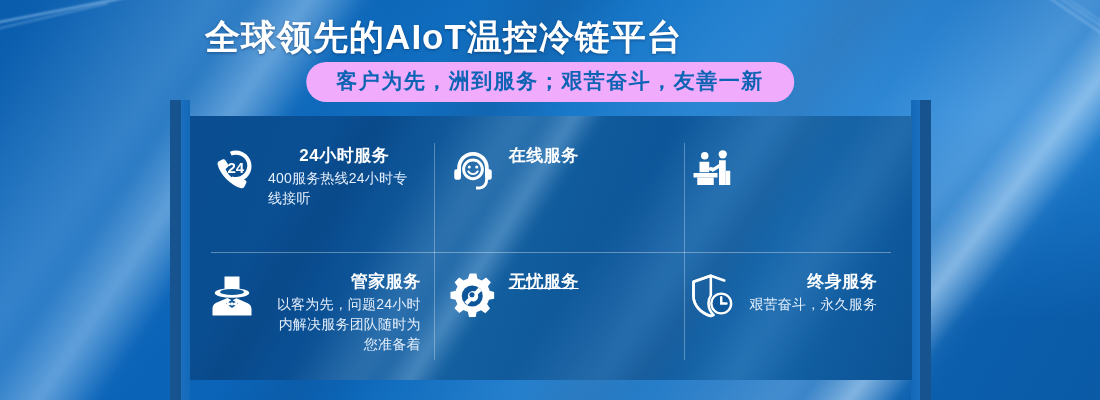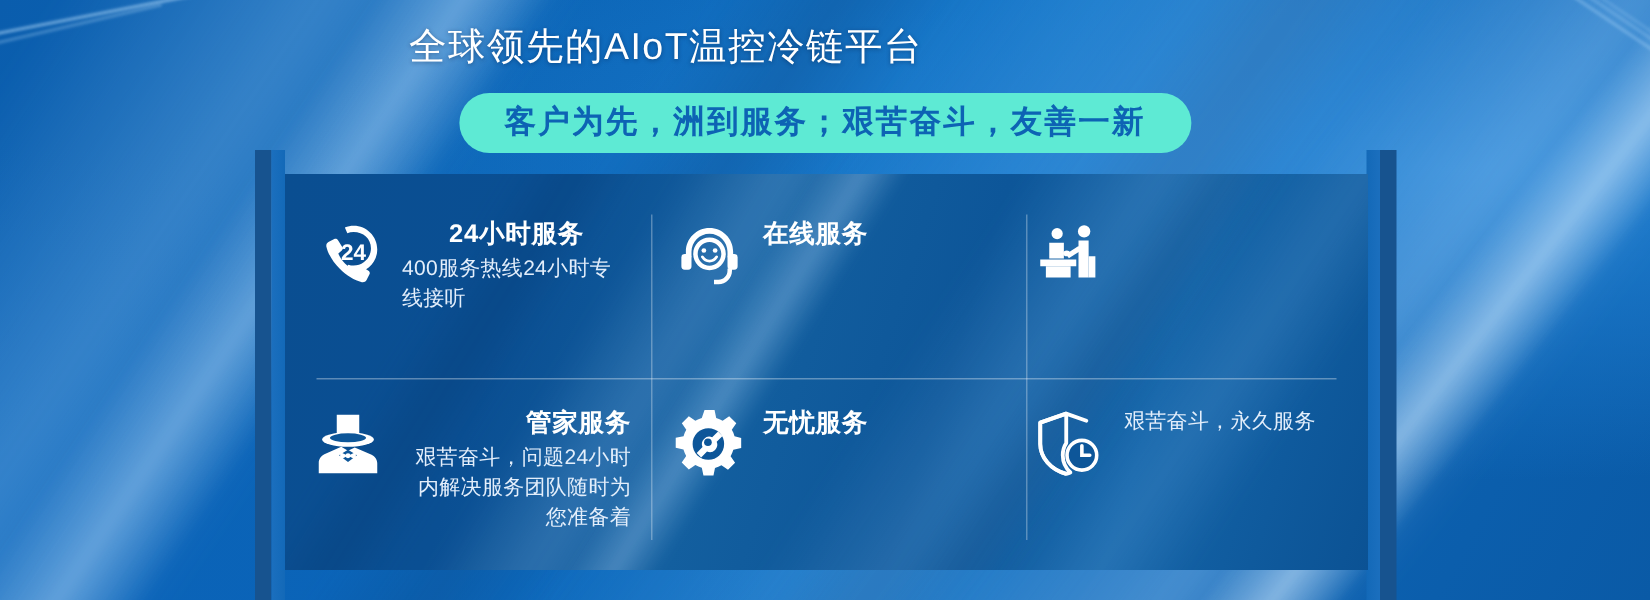--- a/index.html
+++ b/index.html
@@ -47,27 +47,27 @@
   .s1{ left:-4%;  top:6px;  width:22%; transform:rotate(-11deg); }
   .s2{ left:-6%;  top:22px; width:16%; transform:rotate(-13deg); opacity:.55; }
   .s3{ left:84%;  top:-6px; width:22%; transform:rotate(34deg);  opacity:.6; }
   .s4{ left:88%;  top:2px;  width:18%; transform:rotate(34deg);  opacity:.45; }
   .s5{ left:92%;  top:12px; width:14%; transform:rotate(34deg);  opacity:.35; }
 
   
   #header{ position:absolute; left:0; top:0; width:1100px; height:104px; text-align:center; }
   #title{
     position:absolute; left:0; top:14px; width:888px;
-    font-size:25px; font-weight:normal; color:#ffffff; letter-spacing:1px;
+    font-size:35px; font-weight:bold; color:#ffffff; letter-spacing:1px;
     text-shadow:0 1px 3px rgba(0,30,70,.45);
     white-space:nowrap;
   }
   #pill{
     position:absolute; left:50%; top:62px; transform:translateX(-50%);
-    background:#5eead4; border-radius:999px;
+    background:#f0abfc; border-radius:999px;
     padding:5px 30px 7px;
     font-size:21px; font-weight:bold; color:#0d63b4; letter-spacing:1.5px;
     white-space:nowrap;
   }
 
   
   #frameV{   position:absolute; left:170px; top:100px; width:11px; height:300px; background:#17538f; }
   #frameVR{  position:absolute; left:920px; top:100px; width:11px; height:300px; background:#17538f; }
   #frameEdgeL{position:absolute; left:181px; top:100px; width:9px;  height:300px;
                background:linear-gradient(90deg,#1b6fbe,#1369b8); }
@@ -218,48 +218,49 @@
           <ellipse cx="32" cy="28" rx="23" ry="6.4"></ellipse>
           <ellipse cx="32" cy="26.5" rx="16" ry="4" fill="#0d5699"></ellipse>
           <path d="M32 38l-6-3.5-15 6.5c-3 1.4-5 4.4-5 7.8V58h52v-8.7c0-3.4-2-6.4-5-7.8l-15-6.5z"></path>
           <path d="M24 42l8-5 8 5-8 6z" fill="#0d5699"></path>
           <path d="M32 42.5l-7-3.4v6.8zM32 42.5l7-3.4v6.8z" fill="#ffffff"></path>
           <circle cx="32" cy="42.5" r="2.2" fill="#ffffff"></circle>
         </svg>
       </span>
       <span class="txt">
         <span class="ttl" style="display: block;">管家服务</span>
-        <span class="desc" style="display: block;">艰苦奋斗，问题24小时内解决服务团队随时为您准备着</span>
+        <span class="desc" style="display: block;">以客为先，问题24小时内解决服务团队随时为您准备着</span>
       </span>
     </div>
 
     <div class="cell r2">
       <span class="icon">
         <svg viewBox="0 0 64 64" aria-hidden="true">
           <path d="M27.4 4h9.2l1.5 7.2c2.1.6 4.1 1.4 5.9 2.5l6-4.1 6.5 6.5-4.1 6c1.1 1.8 1.9 3.8 2.5 5.9L61 29.6v9.2l-7.2 1.5c-.6 2.1-1.4 4.1-2.5 5.9l4.1 6-6.5 6.5-6-4.1c-1.8 1.1-3.8 1.9-5.9 2.5L35.6 64h-9.2l-1.5-7.2c-2.1-.6-4.1-1.4-5.9-2.5l-6 4.1L6.5 52l4.1-6c-1.1-1.8-1.9-3.8-2.5-5.9L1 38.6v-9.2l7.2-1.5c.6-2.1 1.4-4.1 2.5-5.9l-4.1-6L13 9.6l6 4.1c1.8-1.1 3.8-1.9 5.9-2.5z" transform="translate(1 -2) scale(.97)"></path>
           <circle cx="31" cy="32" r="14" fill="#0d5699"></circle>
           <path d="M39.6 20.8l-5.2 5.2a6.6 6.6 0 0 0-8.6 8.7l-5.2 5.2 4 4 5.2-5.2a6.6 6.6 0 0 0 8.6-8.6l5.2-5.2z" fill="#ffffff"></path>
           <circle cx="30.6" cy="30.4" r="3.4" fill="#0d5699"></circle>
         </svg>
       </span>
       <span class="txt">
-        <span class="ttl" style="display: block;">无忧服务</span>
+        <span class="ttl" style="display: block; text-decoration: underline;">无忧服务</span>
       </span>
     </div>
 
     <div class="cell r2">
       <span class="icon">
         <svg viewBox="0 0 64 64" aria-hidden="true">
           <path d="M29 5 6 13v19c0 12.3 9.4 22.8 23 26.6 1.3-.4 2.6-.8 3.8-1.3A20.9 20.9 0 0 1 26 42c0-4 1.1-7.7 3.1-10.8V5z" fill="none" stroke="#ffffff" stroke-width="3.4" stroke-linejoin="round"></path>
           <path d="M29 5 6 13v19c0 12.3 9.4 22.8 23 26.6" fill="none" stroke="#ffffff" stroke-width="3.4" stroke-linejoin="round"></path>
           <path d="M29 5l18 6.3" fill="none" stroke="#ffffff" stroke-width="3.4" stroke-linecap="round"></path>
           <circle cx="43" cy="42" r="15" fill="#0d5699"></circle>
           <circle cx="43" cy="42" r="13.2" fill="none" stroke="#ffffff" stroke-width="3.2"></circle>
           <path d="M43 33.5V42h7" fill="none" stroke="#ffffff" stroke-width="3.2" stroke-linecap="round"></path>
         </svg>
       </span>
       <span class="txt">
+        <span class="ttl" style="display: block;">终身服务</span>
         <span class="desc" style="display: block;">艰苦奋斗，永久服务</span>
       </span>
     </div>
 
   </div>
 </div>
 
 </body></html>

